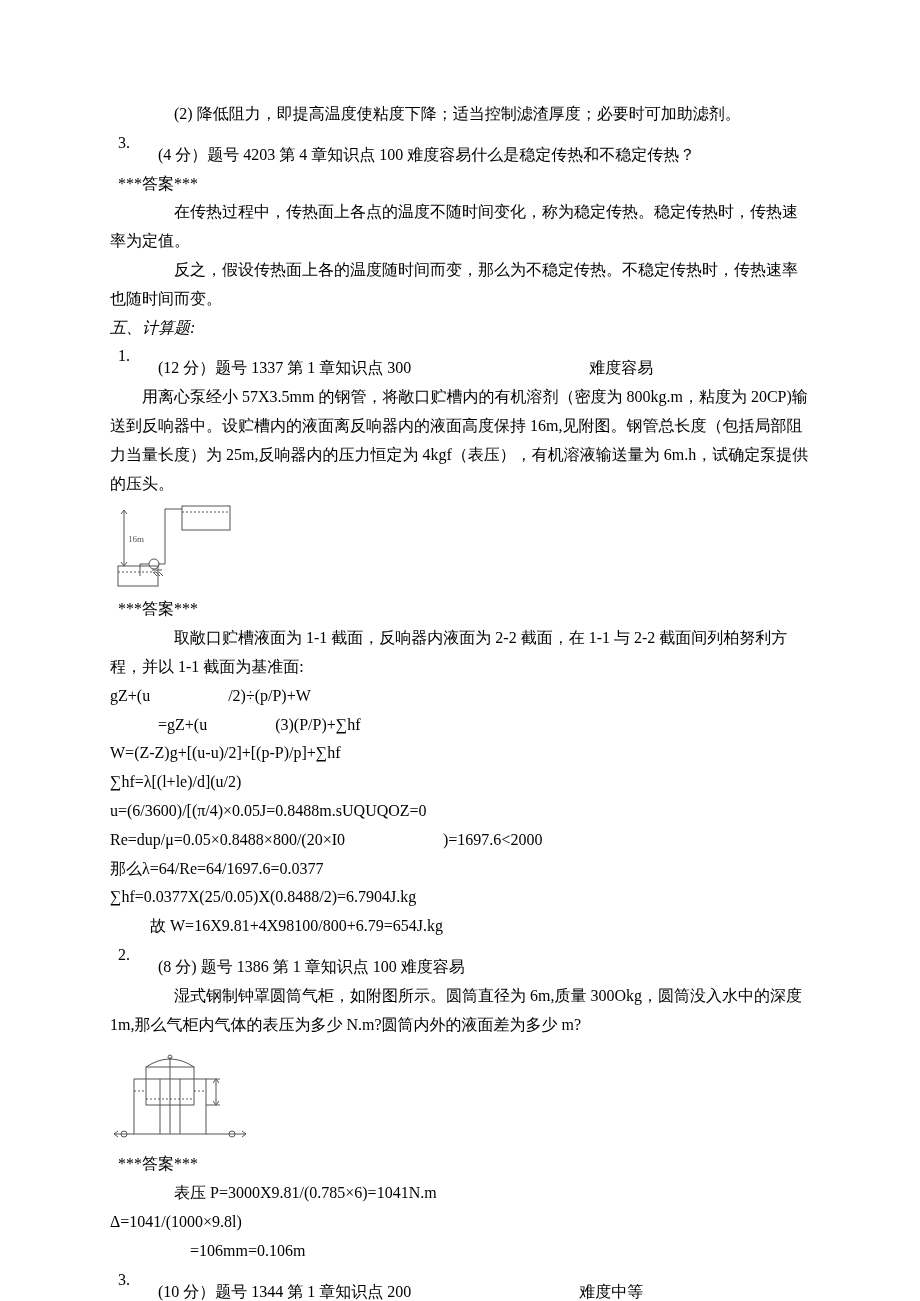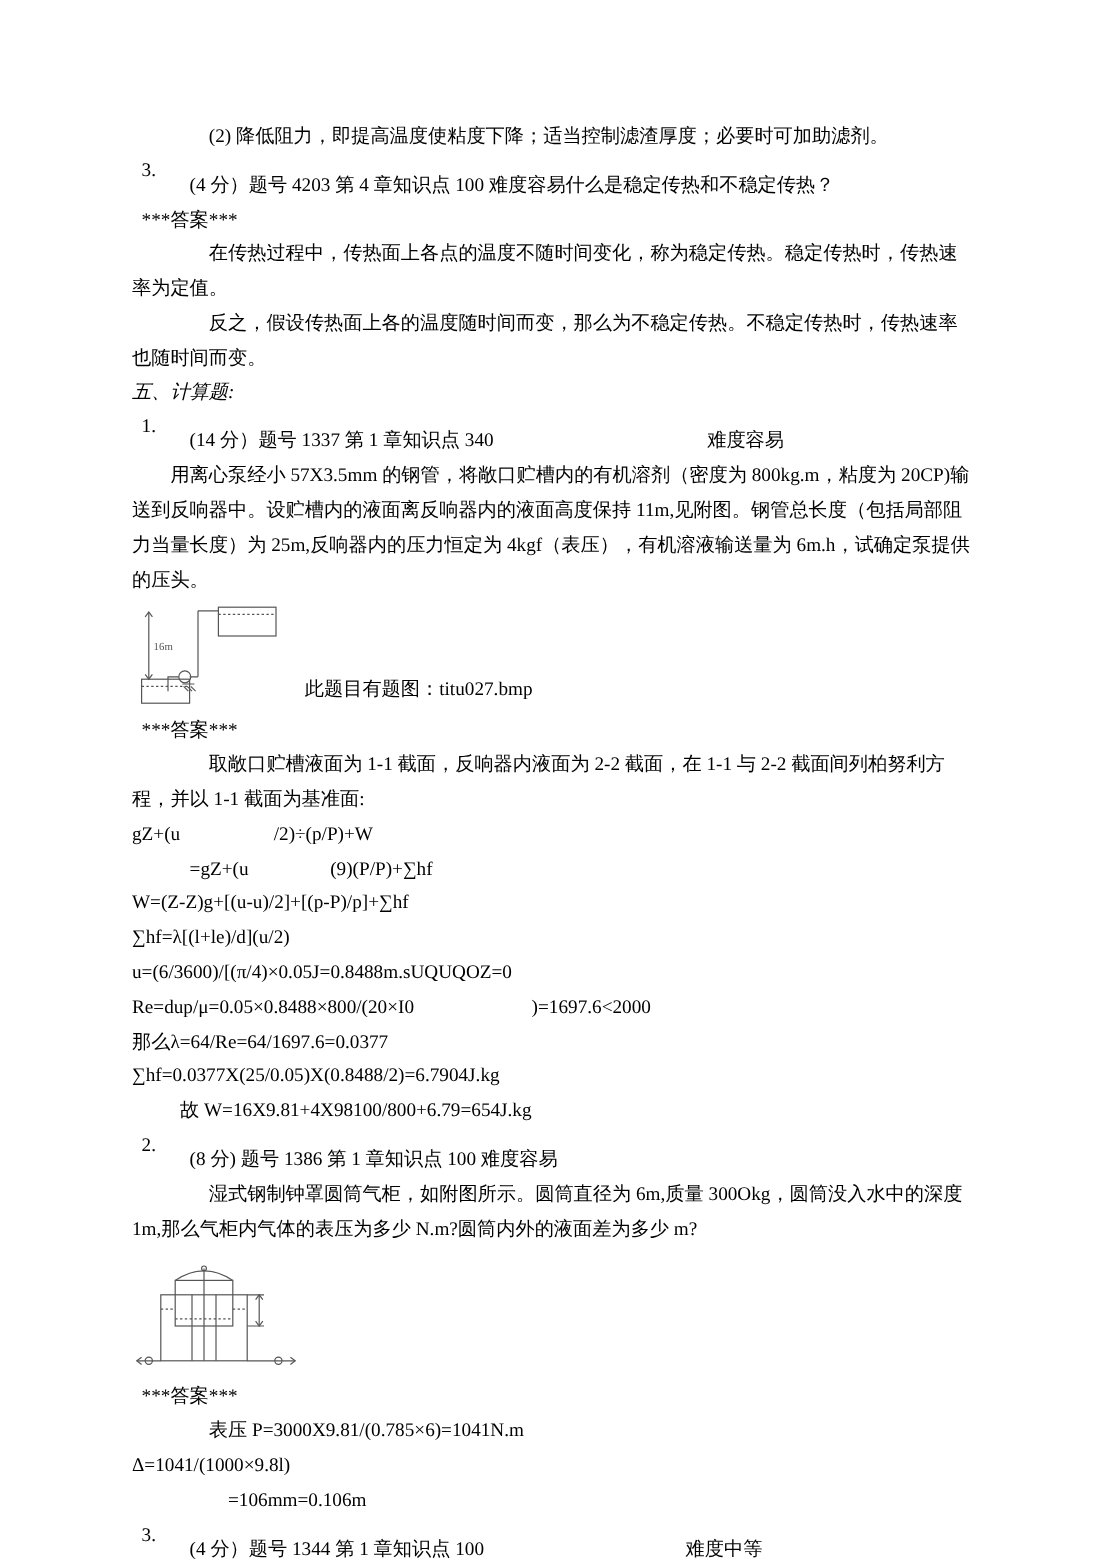--- a/index.html
+++ b/index.html
@@ -42,26 +42,26 @@
 </div>
 <p class="ans">***答案***</p>
 <p class="indent2">在传热过程中，传热面上各点的温度不随时间变化，称为稳定传热。稳定传热时，传热速率为定值。</p>
 <p class="indent2">反之，假设传热面上各的温度随时间而变，那么为不稳定传热。不稳定传热时，传热速率也随时间而变。</p>
 
 <p class="no-indent">五、计算题:</p>
 
 <div class="q-head">
   <span class="q-num">1.</span>
   <span class="q-text">
-    <span>(14 分）题号 1337 第 1 章知识点 340</span>
+    <span>(12 分）题号 1337 第 1 章知识点 300</span>
     <span class="gap" style="width:170px;"></span>
     <span>难度容易</span>
   </span>
 </div>
-<p class="indent1" style="text-indent:2em;">用离心泵经小 57X3.5mm 的钢管，将敞口贮槽内的有机溶剂（密度为 800kg.m，粘度为 20CP)输送到反响器中。设贮槽内的液面离反响器内的液面高度保持 11m,见附图。钢管总长度（包括局部阻力当量长度）为 25m,反响器内的压力恒定为 4kgf（表压），有机溶液输送量为 6m.h，试确定泵提供的压头。</p>
+<p class="indent1" style="text-indent:2em;">用离心泵经小 57X3.5mm 的钢管，将敞口贮槽内的有机溶剂（密度为 800kg.m，粘度为 20CP)输送到反响器中。设贮槽内的液面离反响器内的液面高度保持 16m,见附图。钢管总长度（包括局部阻力当量长度）为 25m,反响器内的压力恒定为 4kgf（表压），有机溶液输送量为 6m.h，试确定泵提供的压头。</p>
 
 <div class="fig-row">
   <div class="fig-box">
     <svg width="130" height="85" viewBox="0 0 130 85">
       <rect x="72" y="2" width="48" height="24" fill="none" stroke="#555" stroke-width="1"></rect>
       <line x1="72" y1="8" x2="120" y2="8" stroke="#555" stroke-dasharray="2 2"></line>
       <line x1="55" y1="5" x2="55" y2="60" stroke="#555"></line>
       <line x1="55" y1="5" x2="72" y2="5" stroke="#555"></line>
       <polyline points="55,60 48,60" stroke="#555" fill="none"></polyline>
       <circle cx="44" cy="60" r="5" fill="none" stroke="#555"></circle>
@@ -71,34 +71,33 @@
       <line x1="46" y1="68" x2="50" y2="72" stroke="#555"></line>
       <line x1="49" y1="68" x2="53" y2="72" stroke="#555"></line>
       <rect x="8" y="62" width="40" height="20" fill="none" stroke="#555"></rect>
       <line x1="8" y1="68" x2="48" y2="68" stroke="#555" stroke-dasharray="2 2"></line>
       <line x1="14" y1="6" x2="14" y2="62" stroke="#555"></line>
       <polyline points="11,10 14,6 17,10" fill="none" stroke="#555"></polyline>
       <polyline points="11,58 14,62 17,58" fill="none" stroke="#555"></polyline>
       <text x="18" y="38" font-size="9" fill="#555">16m</text>
     </svg>
   </div>
-  <span>此题目有题图：titu027.bmp</span>
 </div>
 <p class="ans">***答案***</p>
 <p class="indent2">取敞口贮槽液面为 1-1 截面，反响器内液面为 2-2 截面，在 1-1 与 2-2 截面间列柏努利方程，并以 1-1 截面为基准面:</p>
 
 <p class="calc">
   <span>gZ+(u</span>
   <span class="gap" style="width:70px;"></span>
   <span>/2)÷(p/P)+W</span>
 </p>
 <p class="calc" style="padding-left:3em;">
   <span>=gZ+(u</span>
   <span class="gap" style="width:60px;"></span>
-  <span>(9)(P/P)+∑hf</span>
+  <span>(3)(P/P)+∑hf</span>
 </p>
 <p class="calc">W=(Z-Z)g+[(u-u)/2]+[(p-P)/p]+∑hf</p>
 <p class="calc">∑hf=λ[(l+le)/d](u/2)</p>
 <p class="calc">u=(6/3600)/[(π/4)×0.05J=0.8488m.sUQUQOZ=0</p>
 <p class="calc">
   <span>Re=dup/μ=0.05×0.8488×800/(20×I0</span>
   <span class="gap" style="width:90px;"></span>
   <span>)=1697.6&lt;2000</span>
 </p>
 <p class="calc">那么λ=64/Re=64/1697.6=0.0377</p>
@@ -140,17 +139,17 @@
 </div>
 
 <p class="ans" style="margin-top:6px;">***答案***</p>
 <p style="text-indent:4em;">表压 P=3000X9.81/(0.785×6)=1041N.m</p>
 <p class="calc">Δ=1041/(1000×9.8l)</p>
 <p style="text-indent:5em;">=106mm=0.106m</p>
 
 <div class="q-head">
   <span class="q-num">3.</span>
   <span class="q-text">
-    <span>(4 分）题号 1344 第 1 章知识点 100</span>
+    <span>(10 分）题号 1344 第 1 章知识点 200</span>
     <span class="gap" style="width:160px;"></span>
     <span>难度中等</span>
   </span>
 </div>
 
 </body></html>

